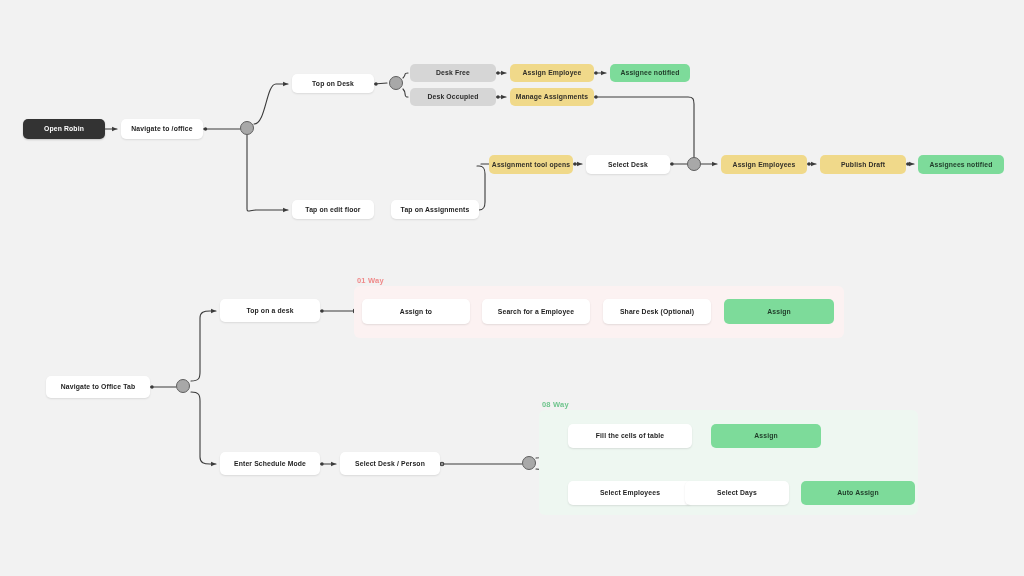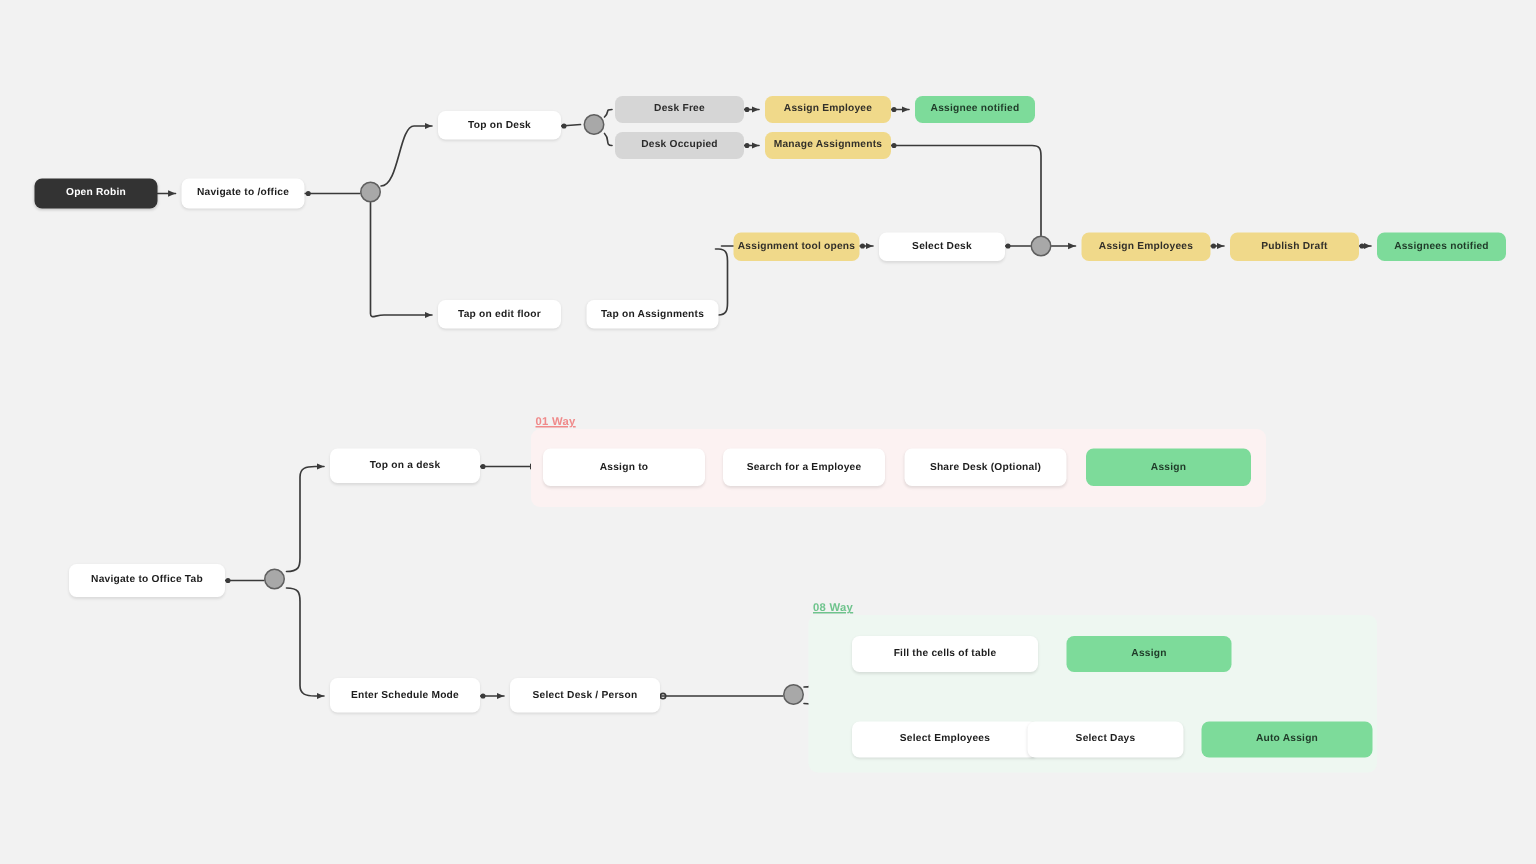--- a/index.html
+++ b/index.html
@@ -29,21 +29,20 @@
   .group-panel {
     position: absolute;
     border-radius: 6px;
   }
   .group-label {
     position: absolute;
     font-size: 7.5px;
     font-weight: 700;
     letter-spacing: .2px;
     white-space: nowrap;
-    text-decoration: underline;
   }
   .node {
     position: absolute;
     box-sizing: border-box;
     display: flex;
     align-items: center;
     justify-content: center;
     border-radius: 5px;
     font-size: 6.8px;
     font-weight: 700;

